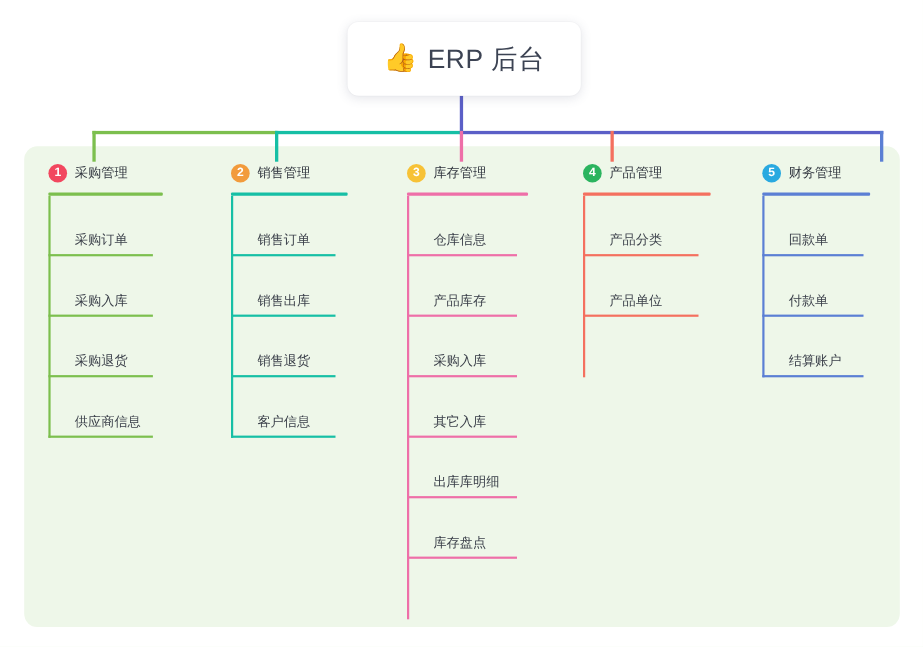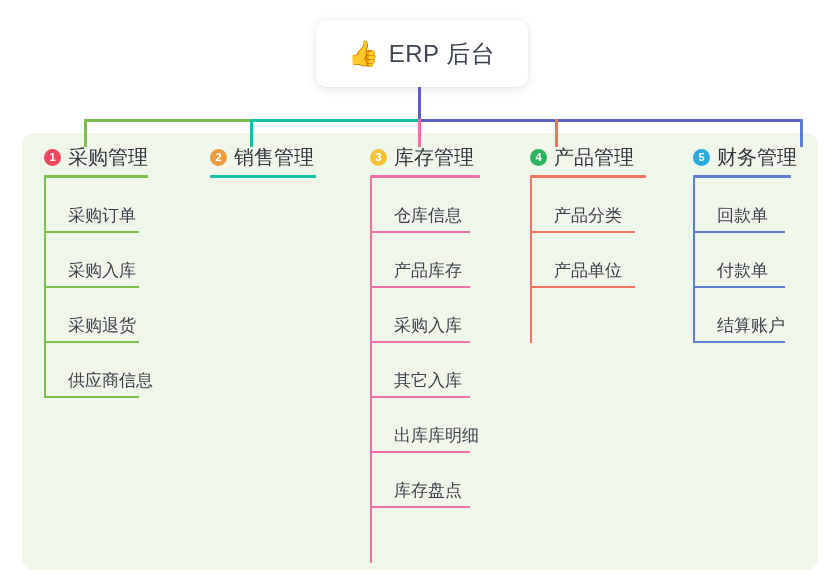--- a/index.html
+++ b/index.html
@@ -45,35 +45,35 @@
   .col-head{
     display:flex;align-items:center;gap:7px;
     height:22px;white-space:nowrap;
   }
   .badge{
     width:17px;height:17px;border-radius:50%;
     color:#fff;font-size:11px;line-height:17px;
     text-align:center;font-weight:bold;
     flex:0 0 auto;
   }
-  .col-title{font-size:20px;color:#31363f;font-family:Liberation Mono, monospace;}
+  .col-title{font-size:12px;color:#31363f;font-family:Liberation Mono, monospace;}
   .col-rule{height:3px;margin-top:7px;border-radius:1px;}
 
   
   .leaves{position:relative;margin-top:0;}
   .spine{position:absolute;left:0;top:0;width:2px;}
   .leaf{
     position:relative;
     height:55px;
     box-sizing:border-box;
     display:flex;align-items:flex-end;
     padding-left:24px;
   }
   .leaf-text{
-    font-size:17px;color:#3a3f49;
+    font-size:12px;color:#3a3f49;
     white-space:nowrap;
     padding-bottom:6px;
   }
   .leaf-rule{
     position:absolute;left:0;bottom:0;height:2px;
   }
 </style>
 </head>
 <body>
 
@@ -124,20 +124,39 @@
             <div class="leaf-rule" style="background: rgb(124, 191, 78); width: 95px;"></div>
           </div>
         </div>
       </div>
       <div class="col" style="left: 210px;">
         <div class="col-head">
           <span class="badge" style="background: rgb(242, 155, 60);">2</span>
           <span class="col-title">销售管理</span>
         </div>
         <div class="col-rule" style="background: rgb(22, 191, 165); width: 106px;"></div>
+        <div class="leaves">
+          <div class="spine" style="background: rgb(22, 191, 165); height: 220px;"></div>
+          <div class="leaf">
+            <span class="leaf-text">销售订单</span>
+            <div class="leaf-rule" style="background: rgb(22, 191, 165); width: 95px;"></div>
+          </div>
+          <div class="leaf">
+            <span class="leaf-text">销售出库</span>
+            <div class="leaf-rule" style="background: rgb(22, 191, 165); width: 95px;"></div>
+          </div>
+          <div class="leaf">
+            <span class="leaf-text">销售退货</span>
+            <div class="leaf-rule" style="background: rgb(22, 191, 165); width: 95px;"></div>
+          </div>
+          <div class="leaf">
+            <span class="leaf-text">客户信息</span>
+            <div class="leaf-rule" style="background: rgb(22, 191, 165); width: 95px;"></div>
+          </div>
+        </div>
       </div>
       <div class="col" style="left: 370px;">
         <div class="col-head">
           <span class="badge" style="background: rgb(247, 194, 54);">3</span>
           <span class="col-title">库存管理</span>
         </div>
         <div class="col-rule" style="background: rgb(238, 111, 168); width: 110px;"></div>
         <div class="leaves">
           <div class="spine" style="background: rgb(238, 111, 168); height: 385px;"></div>
           <div class="leaf">

